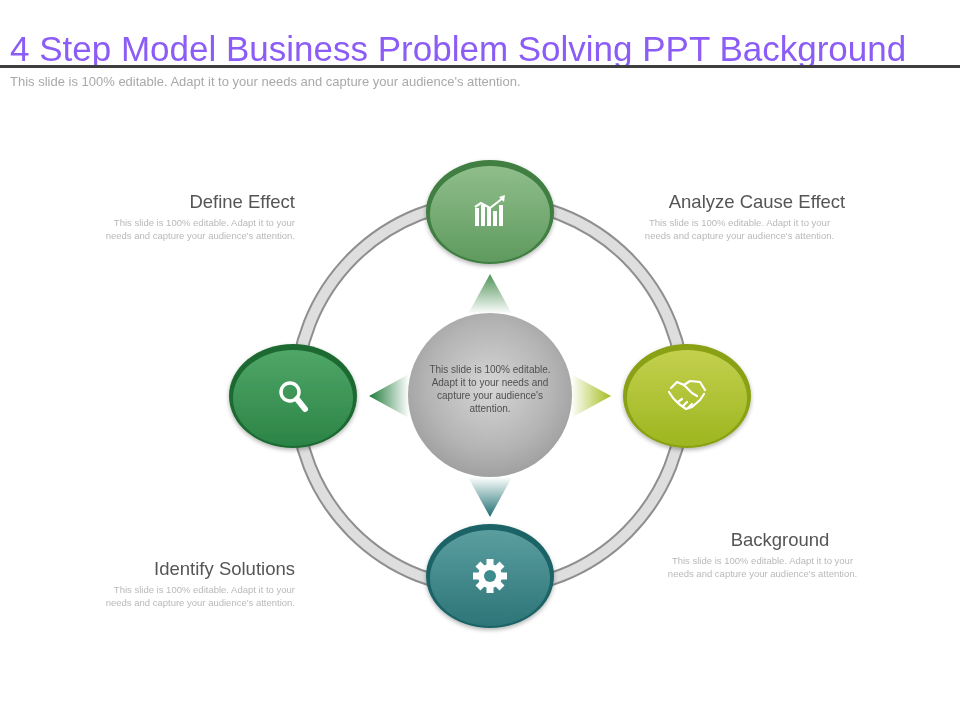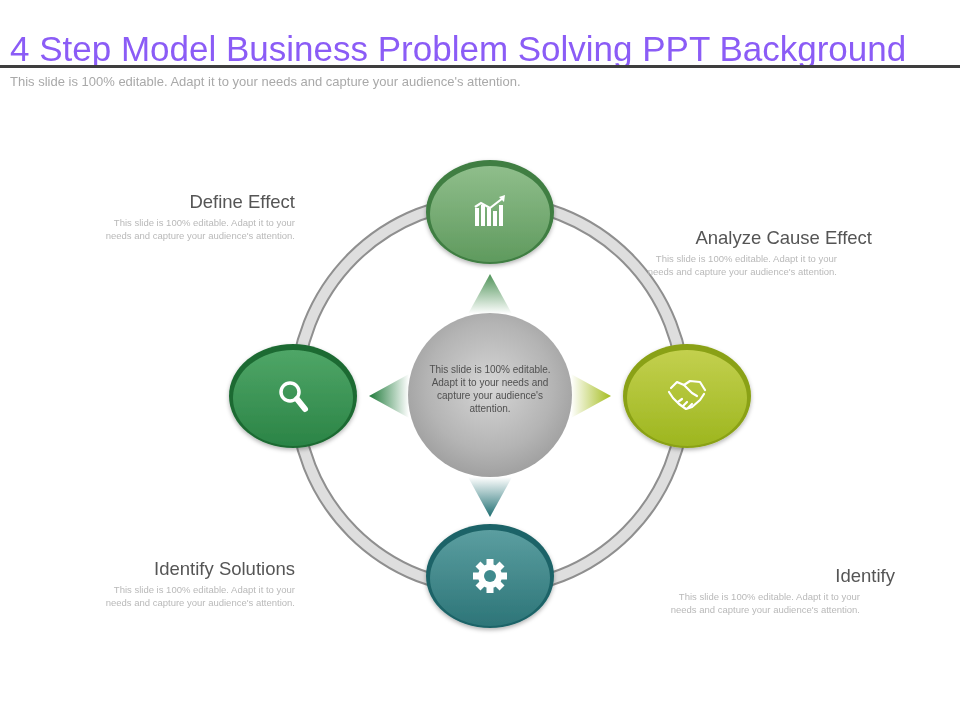--- a/index.html
+++ b/index.html
@@ -5,21 +5,21 @@
   html, body { margin:0; padding:0; background:#ffffff; }
   body { width:960px; height:720px; position:relative; overflow:hidden; font-family:"Liberation Sans", sans-serif; }
   .title { position:absolute; left:10px; top:14px; font-size:35px; color:#8b5cf6; letter-spacing:0px; white-space:nowrap;margin-top:15px; }
   .rule { position:absolute; left:0; top:65px; width:960px; height:3px; background:#3e3e3e; }
   .subtitle { position:absolute; left:10px; top:74px; font-size:13px; color:#a9a9a9; white-space:nowrap; }
   .diagram { position:absolute; left:0; top:0; width:960px; height:720px; }
   .label { position:absolute; width:230px; }
   .label .head { font-size:18.5px; color:#555555; white-space:nowrap; }
   .label .body { font-size:9.5px; color:#b9b9b9; line-height:13px; margin-top:3px; }
   .label.right-align { text-align:right; }
-  .label.left-align { text-align:right;margin-top:36px; }
+  .label.left-align { text-align:center; }
   .center-text { position:absolute; left:428px; top:363px; width:124px; text-align:center; font-size:10px; line-height:13px; color:#505050; }
 </style>
 </head>
 <body>
 
 <div class="title">4 Step Model Business Problem Solving PPT Background</div>
 <div class="rule"></div>
 <div class="subtitle">This slide is 100% editable. Adapt it to your needs and capture your audience's attention.</div>
 
 <svg class="diagram" width="960" height="720" viewBox="0 0 960 720">
@@ -141,15 +141,15 @@
   <div class="head">Analyze  Cause Effect</div>
   <div class="body" style="width:195px;">This slide is 100% editable. Adapt it to your needs and capture your audience's attention.</div>
 </div>
 
 <div class="label right-align" style="left:65px; top:558px;">
   <div class="head">Identify Solutions</div>
   <div class="body" style="margin-left:38px;">This slide is 100% editable. Adapt it to your needs and capture your audience's attention.</div>
 </div>
 
 <div class="label left-align" style="left:665px; top:529px;">
-  <div class="head">Identify</div>
+  <div class="head">Background</div>
   <div class="body" style="width:195px;">This slide is 100% editable. Adapt it to your needs and capture your audience's attention.</div>
 </div>
 
 </body></html>

